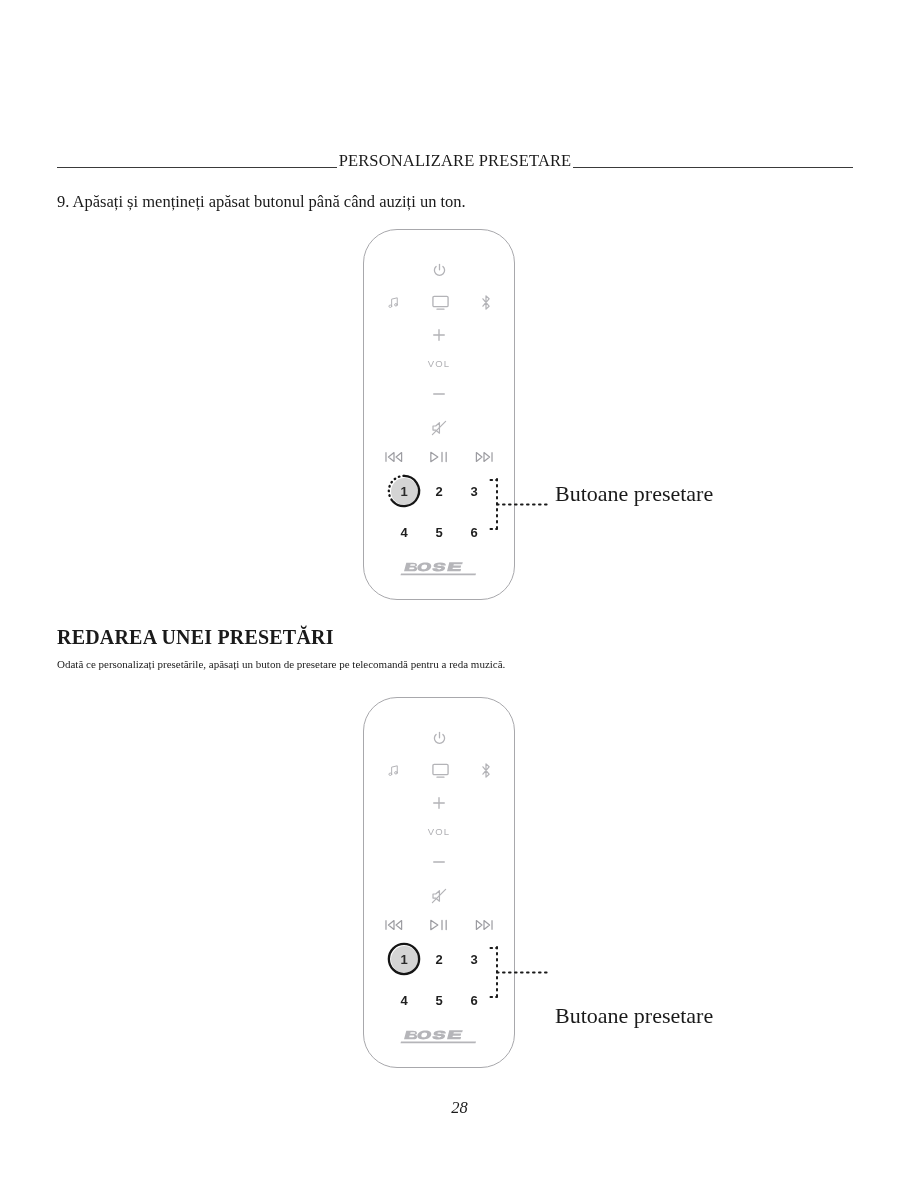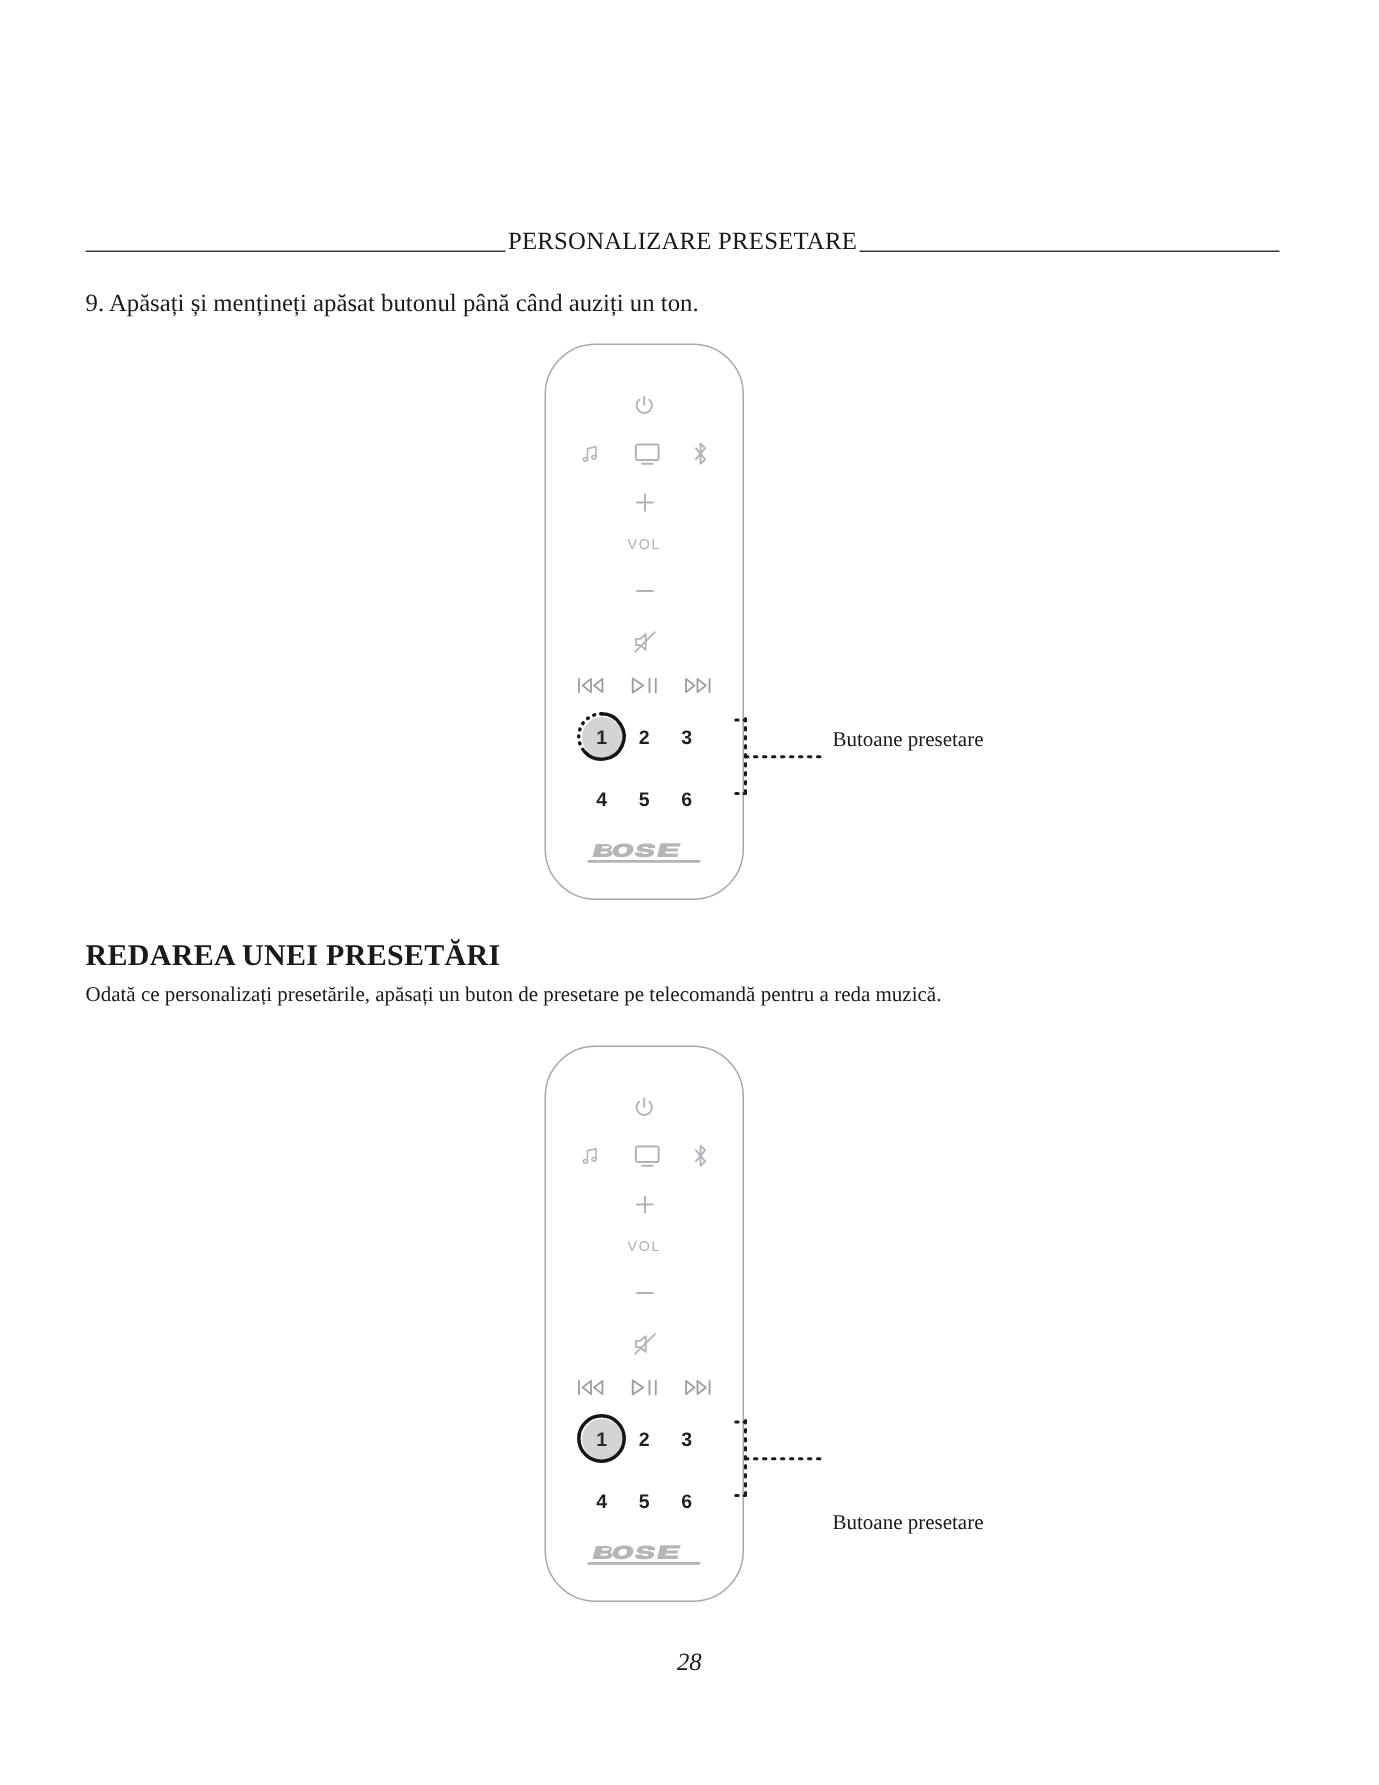--- a/index.html
+++ b/index.html
@@ -68,51 +68,51 @@
     font-weight: bold;
     letter-spacing: 0.2px;
     line-height: 25px;
     white-space: nowrap;
   }
 
   .section-body {
     position: absolute;
     left: 57px;
     top: 653px;
-    font-size: 14px;
+    font-size: 11px;
     line-height: 22px;
     white-space: nowrap;
   }
 
   .page-number {
     position: absolute;
     left: 0;
     right: 0;
     top: 1098px;
     text-align: center;
     font-size: 16.5px;
     line-height: 20px;
     font-style: italic;
   }
 
   
   .callout-label {
     position: absolute;
-    font-size: 14px;
+    font-size: 22px;
     line-height: 22px;
     white-space: nowrap;
     font-family: Liberation Serif, serif;
   }
   .callout-1 { left: 555px; top: 483px; }
   .callout-2 { left: 555px; top: 1005px; }
 
   
   .remote {
     position: absolute;
-    width: 133px;
+    width: 152px;
     height: 371px;
     border: 1.6px solid #a8a8ac;
     border-radius: 34px;
     background: #ffffff;
     box-sizing: border-box;
   }
   .remote-1 { left: 363px; top: 229px; }
   .remote-2 { left: 363px; top: 697px; }
 
   .rc-inner { position: absolute; inset: 0; }

